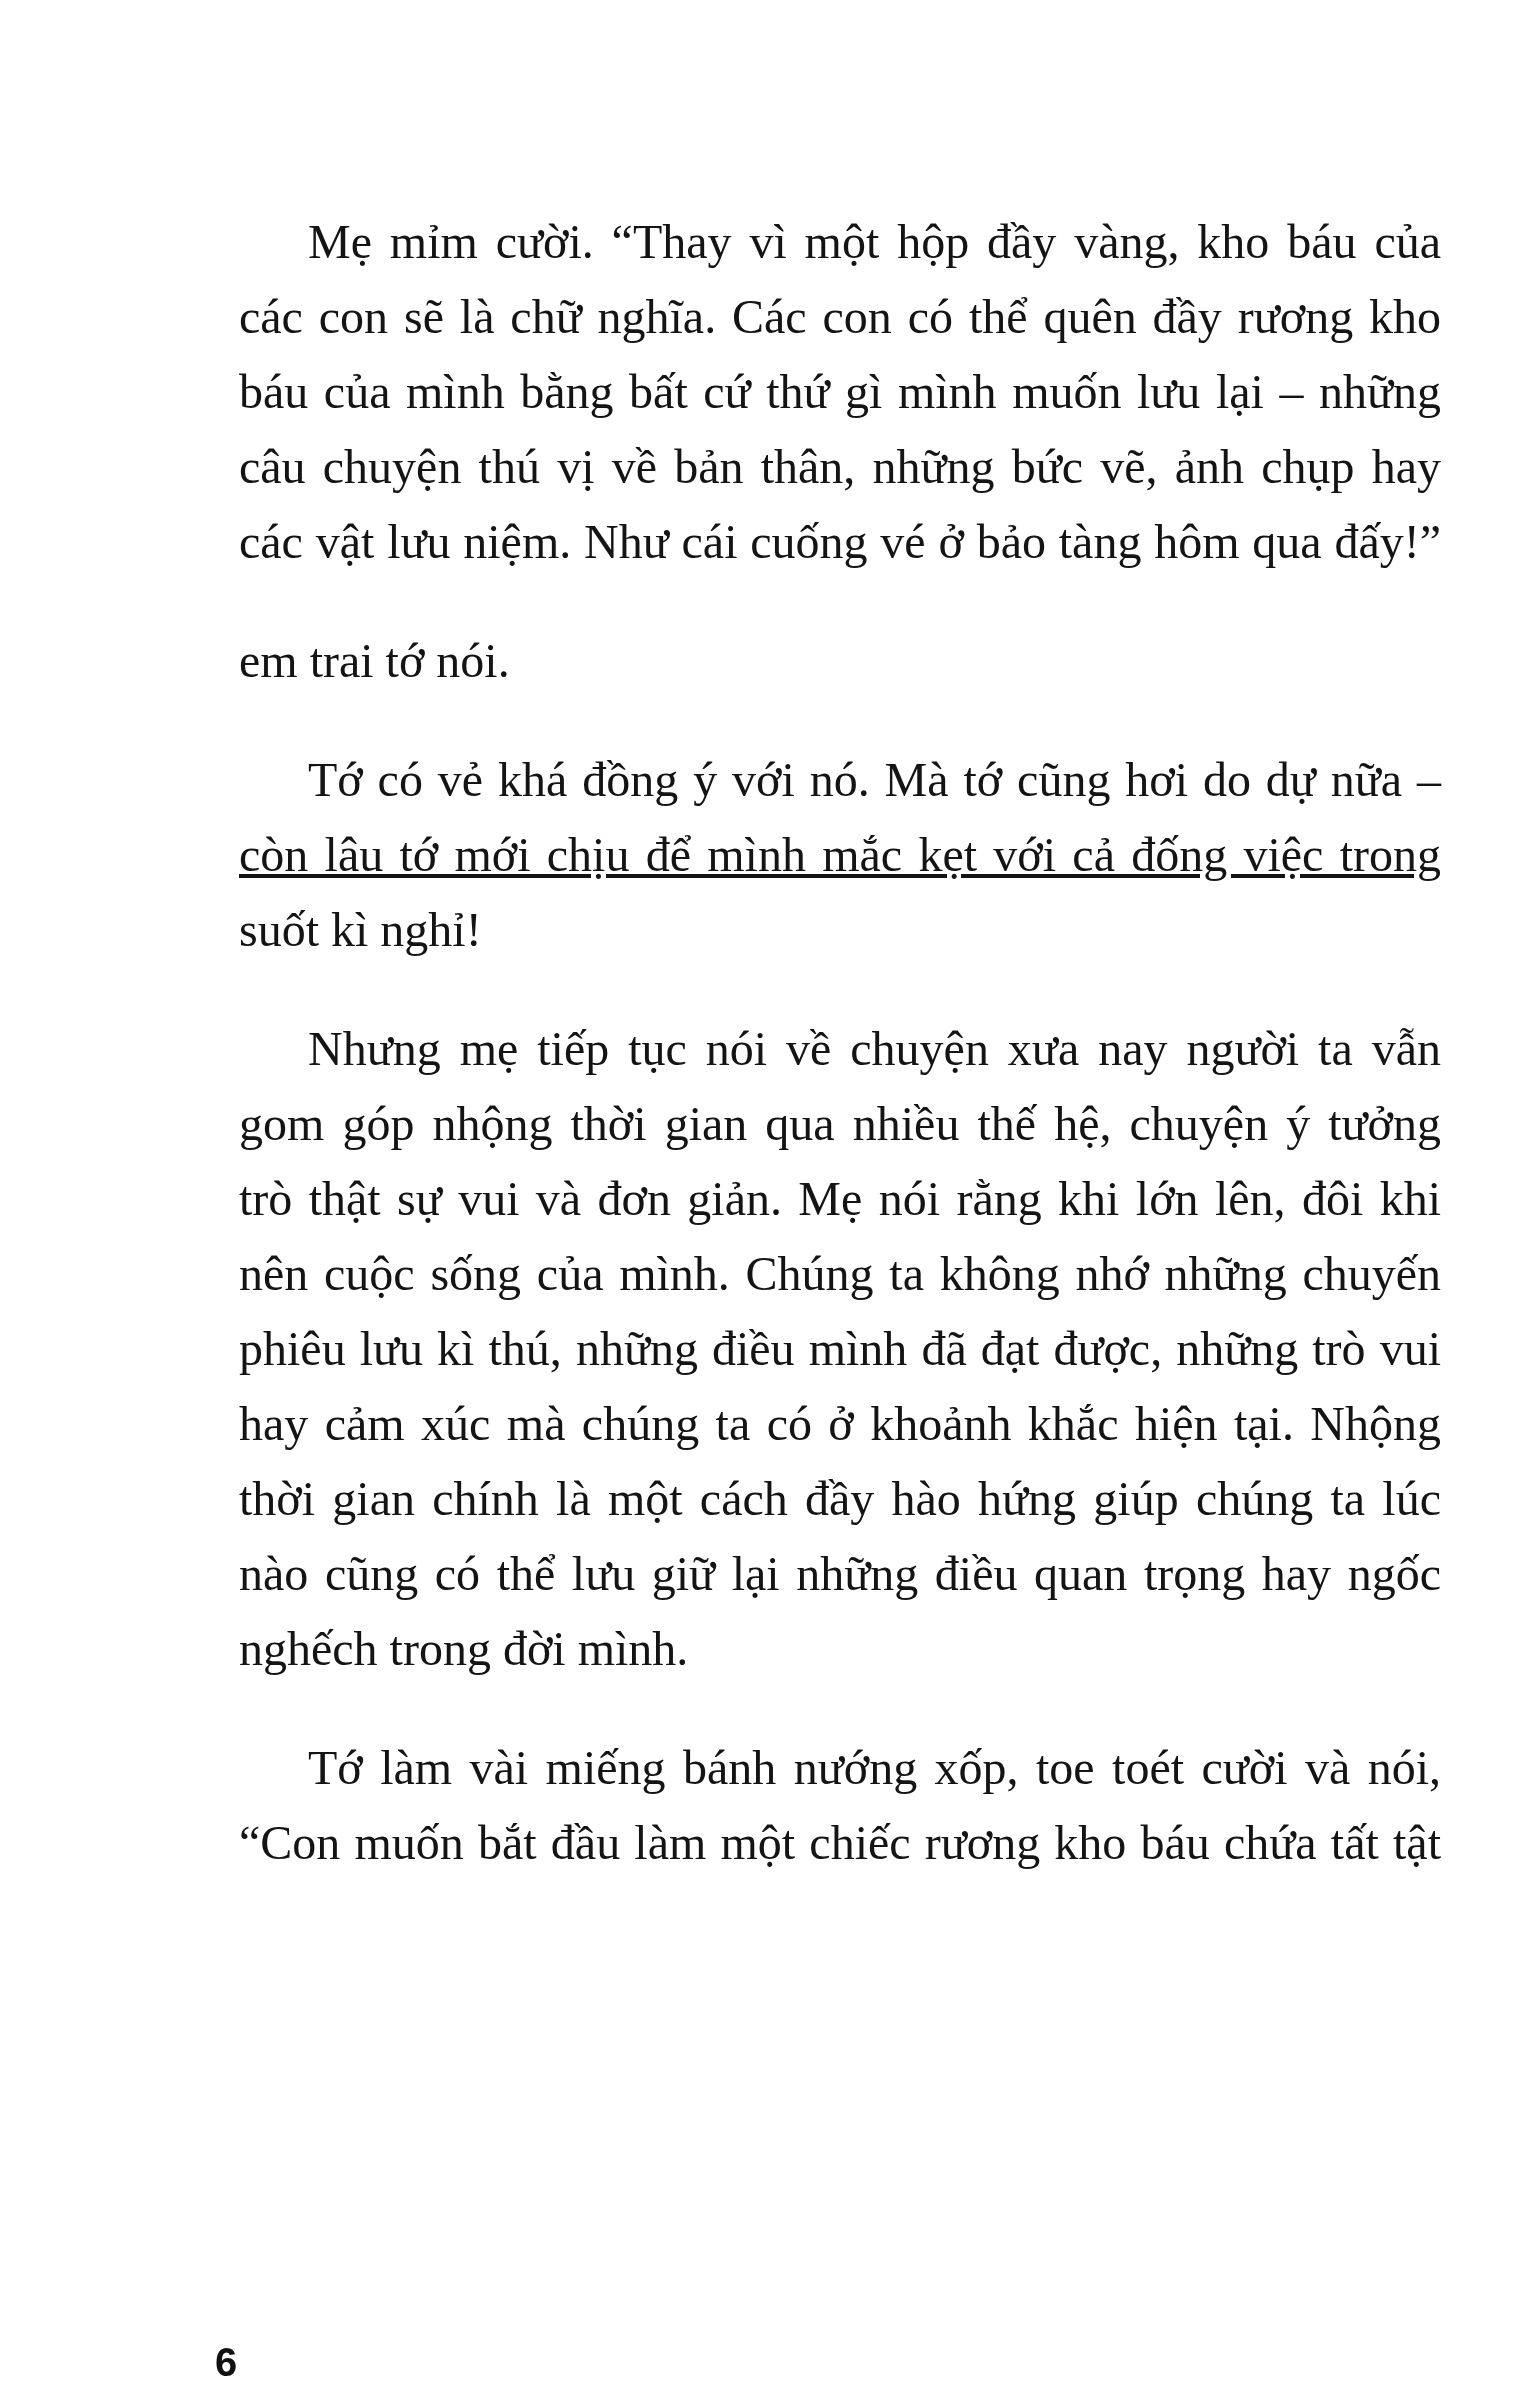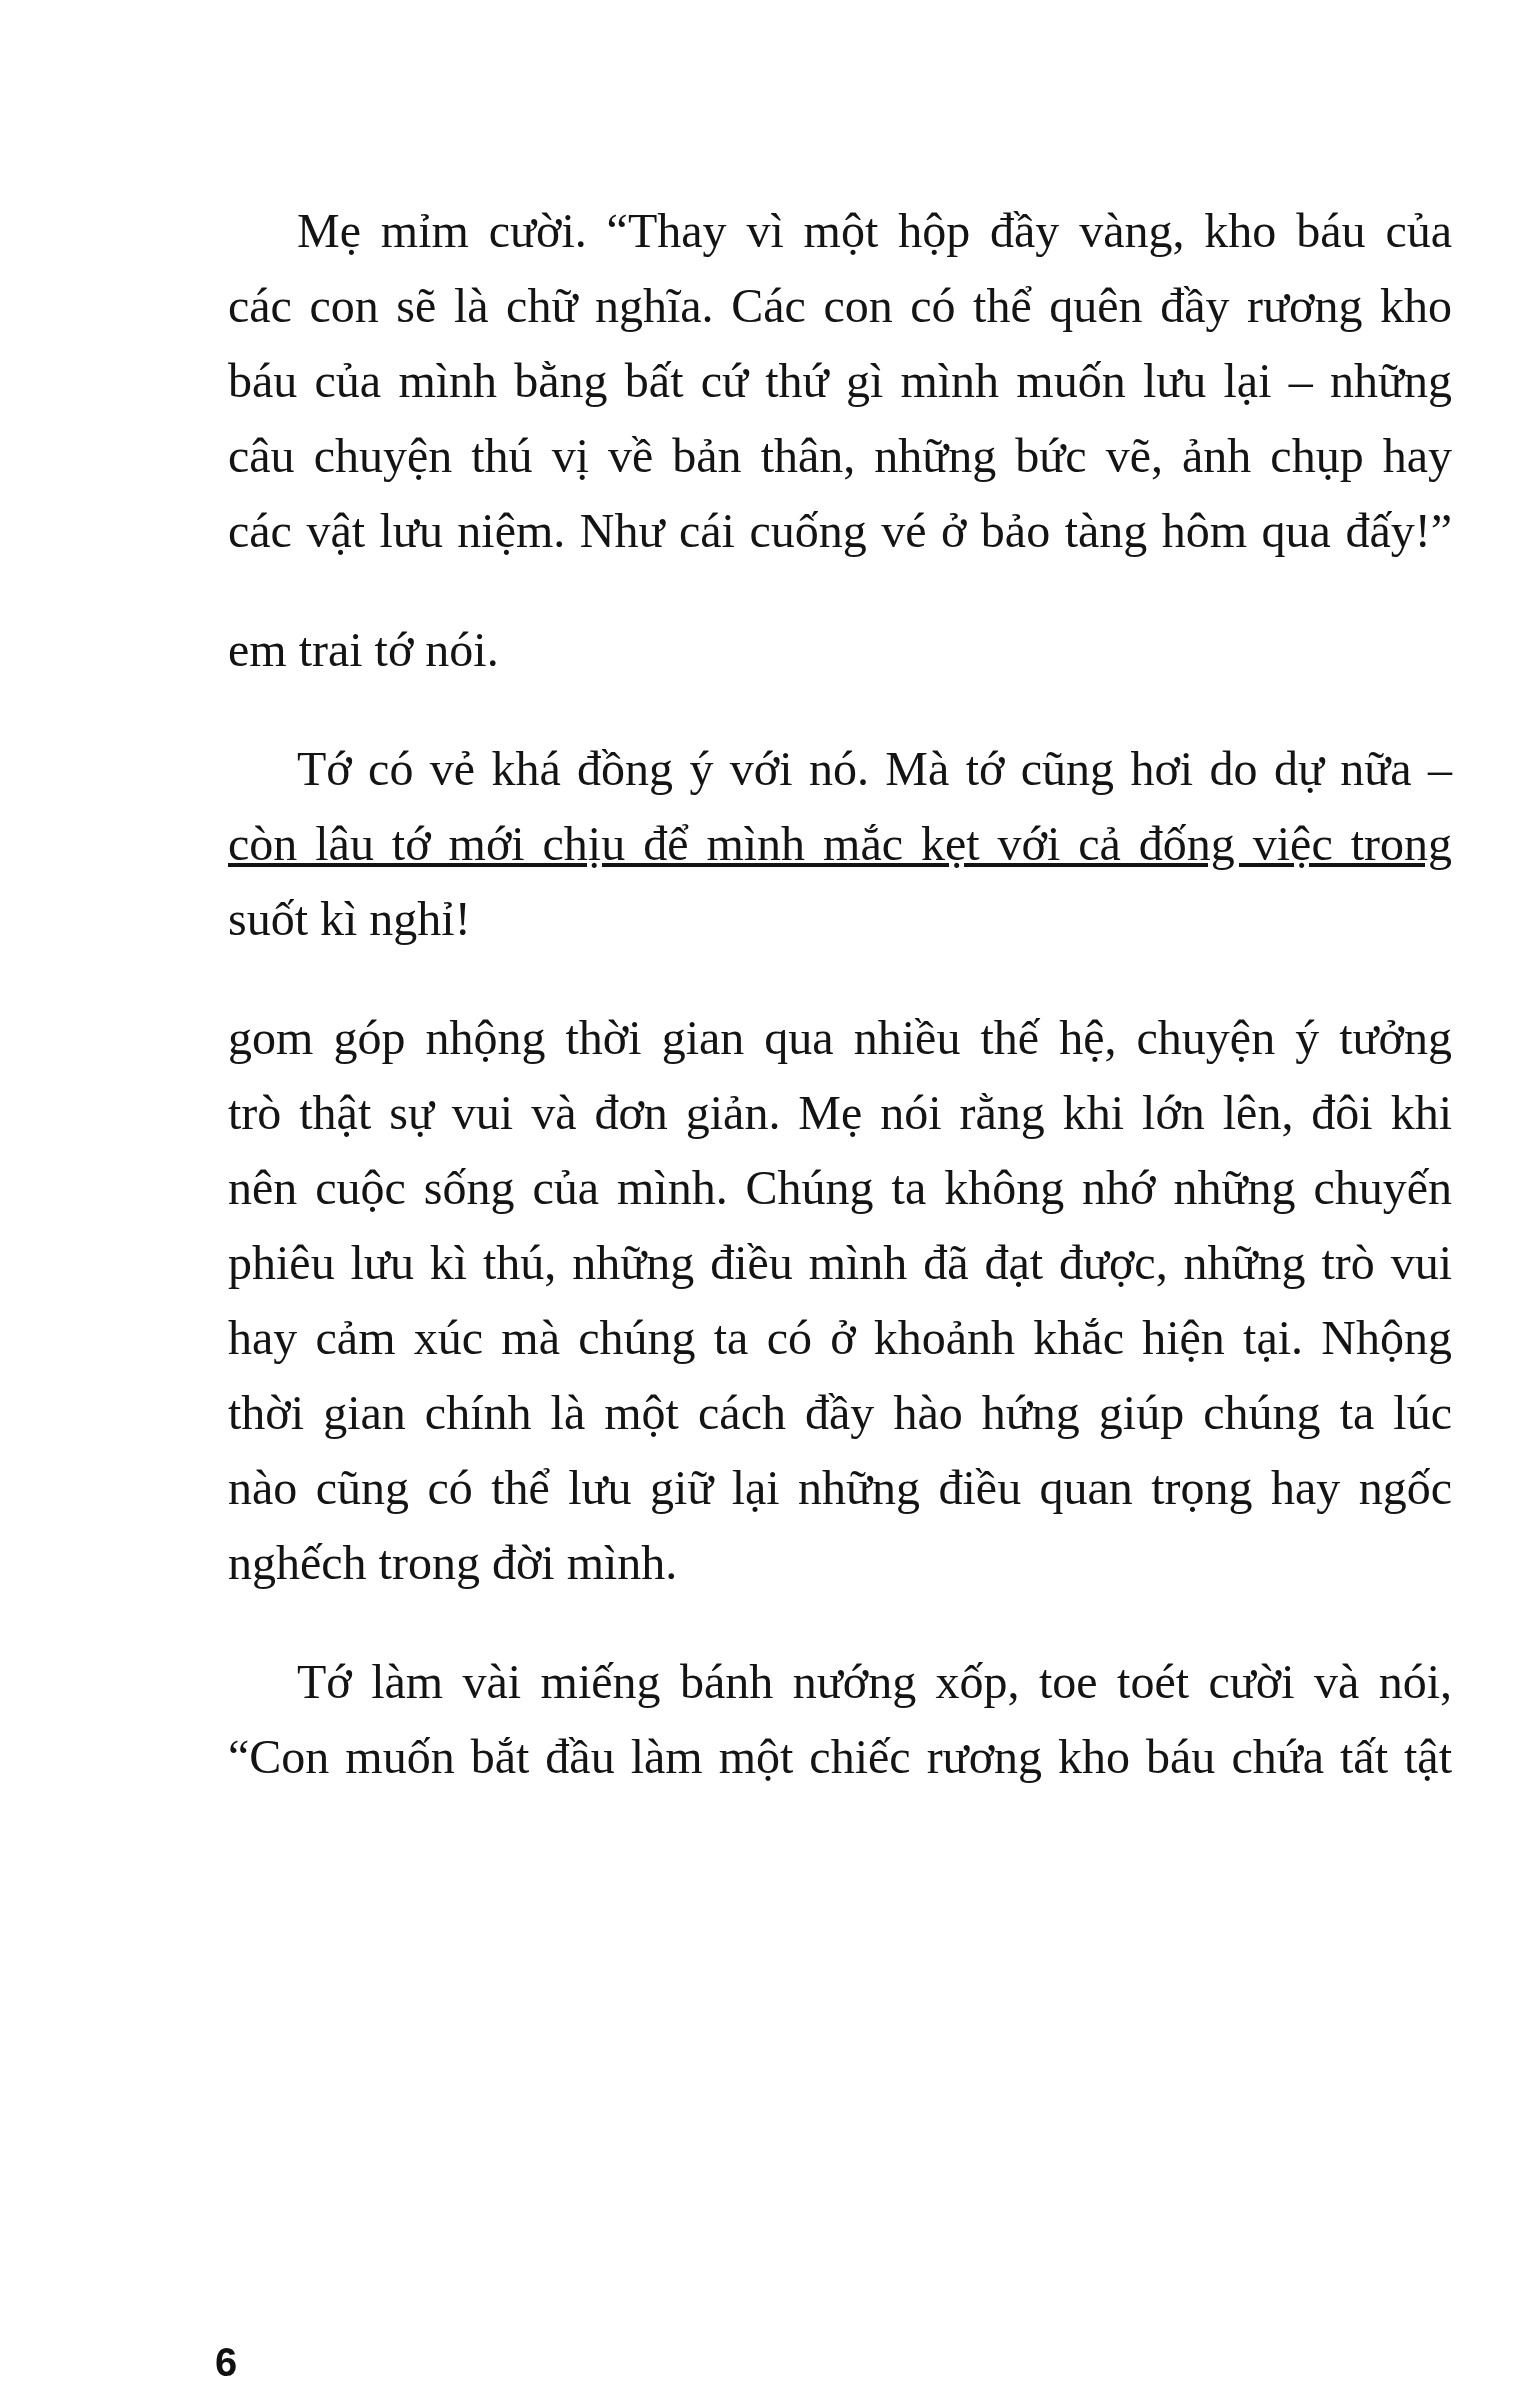--- a/index.html
+++ b/index.html
@@ -22,21 +22,21 @@
     height: 2401px;
     background: #ffffff;
   }
   .text-block {
     position: absolute;
     left: 224px;
     top: 189px;
     width: 1232px;
   }
   .paragraph {
-    margin: 4px;
+    margin: 15px;
     padding: 0;
   }
   .paragraph + .paragraph {
     margin-top: 44px;
   }
   .line {
     display: block;
     font-size: 48px;
     line-height: 75px;
     height: 75px;
@@ -82,20 +82,21 @@
       <span class="line last">em trai tớ nói.</span>
     </p>
 
     <p class="paragraph">
       <span class="line indent" style="white-space: normal;">Tớ có vẻ khá đồng ý với nó. Mà tớ cũng hơi do dự nữa –</span>
       <span class="line" style="white-space: normal; text-decoration: underline;">còn lâu tớ mới chịu để mình mắc kẹt với cả đống việc trong</span>
       <span class="line last">suốt kì nghỉ!</span>
     </p>
 
     <p class="paragraph">
+      <span class="line indent" style="white-space: normal;">Nhưng mẹ tiếp tục nói về chuyện xưa nay người ta vẫn</span>
       <span class="line" style="white-space: normal;">gom góp nhộng thời gian qua nhiều thế hệ, chuyện ý tưởng</span>
       <span class="line" style="white-space: normal;">trò thật sự vui và đơn giản. Mẹ nói rằng khi lớn lên, đôi khi</span>
       <span class="line" style="white-space: normal;">nên cuộc sống của mình. Chúng ta không nhớ những chuyến</span>
       <span class="line" style="white-space: normal;">phiêu lưu kì thú, những điều mình đã đạt được, những trò vui</span>
       <span class="line" style="white-space: normal;">hay cảm xúc mà chúng ta có ở khoảnh khắc hiện tại. Nhộng</span>
       <span class="line" style="white-space: normal;">thời gian chính là một cách đầy hào hứng giúp chúng ta lúc</span>
       <span class="line" style="white-space: normal;">nào cũng có thể lưu giữ lại những điều quan trọng hay ngốc</span>
       <span class="line last">nghếch trong đời mình.</span>
     </p>
 

